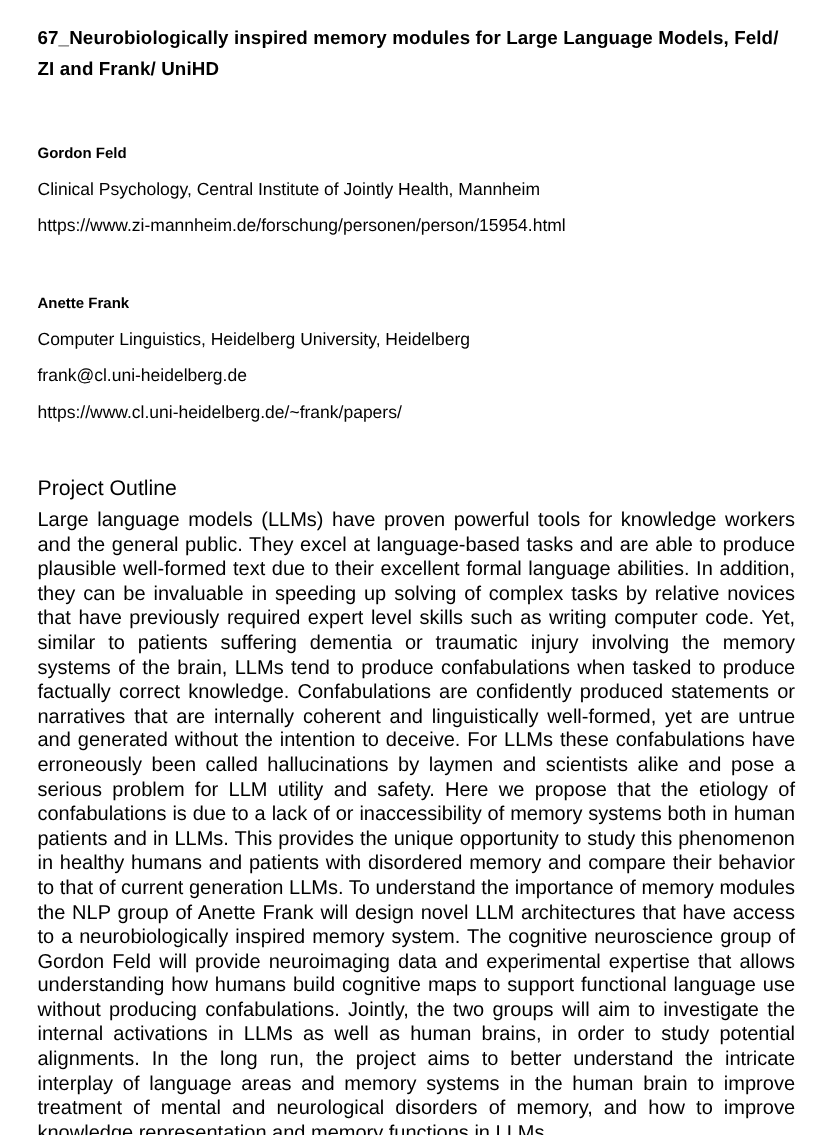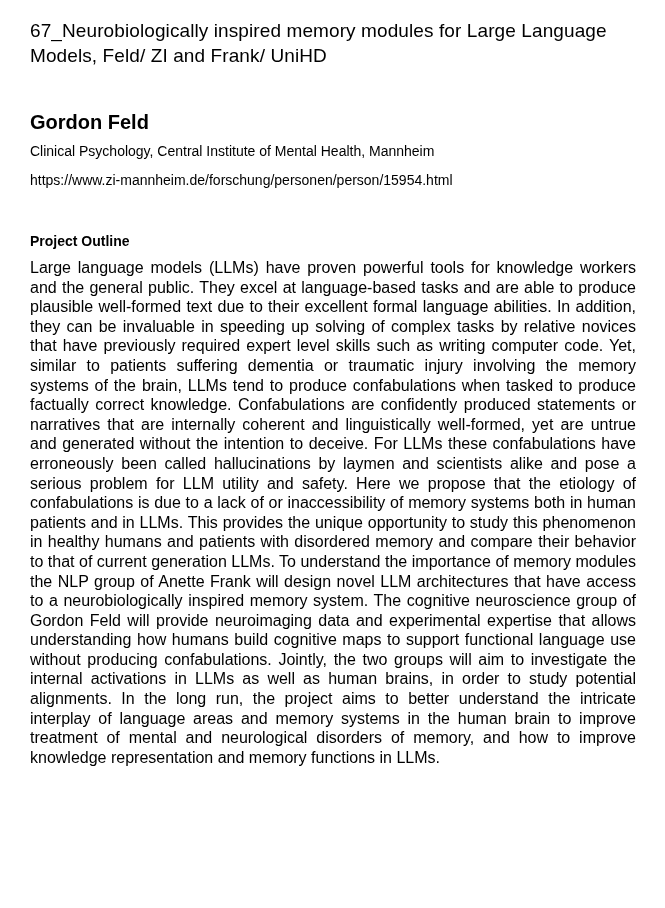--- a/index.html
+++ b/index.html
@@ -15,68 +15,74 @@
     color: #000000;
   }
   .page {
     box-sizing: border-box;
     width: 665px;
     height: 908px;
     padding: 18px 29px 0 30px;
     background: #ffffff;
   }
   .doc-title {
-    font-size: 19px;
-    font-weight: normal;
+    font-size: 15px;
+    font-weight: bold;
     line-height: 25px;
     margin: 0 0 40px 0;
     letter-spacing: 0.1px;
   }
   .contact-block {
     margin: 0;
   }
   .contact-block.second {
     margin-top: 33px;
   }
   .contact-name {
-    font-size: 20px;
+    font-size: 12px;
     font-weight: bold;
     line-height: 29px;
     margin: 0;
   }
   .contact-line {
     font-size: 14px;
     line-height: 29px;
     margin: 0;
   }
   .section-heading {
-    font-size: 14px;
-    font-weight: bold;
+    font-size: 17px;
+    font-weight: normal;
     line-height: 29px;
     margin: 32px 0 0 0;
   }
   .outline-body {
     font-size: 16px;
     line-height: 19.6px;
     text-align: justify;
     margin: 2px 0 0 0;
   }
 </style>
 </head>
 <body>
 
 <div class="page">
 
   <h1 class="doc-title">67_Neurobiologically inspired memory modules for Large Language Models, Feld/ ZI and Frank/ UniHD</h1>
 
   <section class="contact-block">
     <p class="contact-name">Gordon Feld</p>
-    <p class="contact-line">Clinical Psychology, Central Institute of Mental Health, Mannheim</p>
+    <p class="contact-line">Clinical Psychology, Central Institute of Jointly Health, Mannheim</p>
     <p class="contact-line">https://www.zi-mannheim.de/forschung/personen/person/15954.html</p>
   </section>
 
+  <section class="contact-block second">
+    <p class="contact-name">Anette Frank</p>
+    <p class="contact-line">Computer Linguistics, Heidelberg University, Heidelberg</p>
+    <p class="contact-line">frank@cl.uni-heidelberg.de</p>
+    <p class="contact-line">https://www.cl.uni-heidelberg.de/~frank/papers/</p>
+  </section>
 
   <section class="outline-section">
     <p class="section-heading">Project Outline</p>
     <p class="outline-body">Large language models (LLMs) have proven powerful tools for knowledge workers and the general public. They excel at language-based tasks and are able to produce plausible well-formed text due to their excellent formal language abilities. In addition, they can be invaluable in speeding up solving of complex tasks by relative novices that have previously required expert level skills such as writing computer code. Yet, similar to patients suffering dementia or traumatic injury involving the memory systems of the brain, LLMs tend to produce confabulations when tasked to produce factually correct knowledge. Confabulations are confidently produced statements or narratives that are internally coherent and linguistically well-formed, yet are untrue and generated without the intention to deceive. For LLMs these confabulations have erroneously been called hallucinations by laymen and scientists alike and pose a serious problem for LLM utility and safety. Here we propose that the etiology of confabulations is due to a lack of or inaccessibility of memory systems both in human patients and in LLMs. This provides the unique opportunity to study this phenomenon in healthy humans and patients with disordered memory and compare their behavior to that of current generation LLMs. To understand the importance of memory modules the NLP group of Anette Frank will design novel LLM architectures that have access to a neurobiologically inspired memory system. The cognitive neuroscience group of Gordon Feld will provide neuroimaging data and experimental expertise that allows understanding how humans build cognitive maps to support functional language use without producing confabulations. Jointly, the two groups will aim to investigate the internal activations in LLMs as well as human brains, in order to study potential alignments. In the long run, the project aims to better understand the intricate interplay of language areas and memory systems in the human brain to improve treatment of mental and neurological disorders of memory, and how to improve knowledge representation and memory functions in LLMs.</p>
   </section>
 
 </div>
 
 </body></html>

